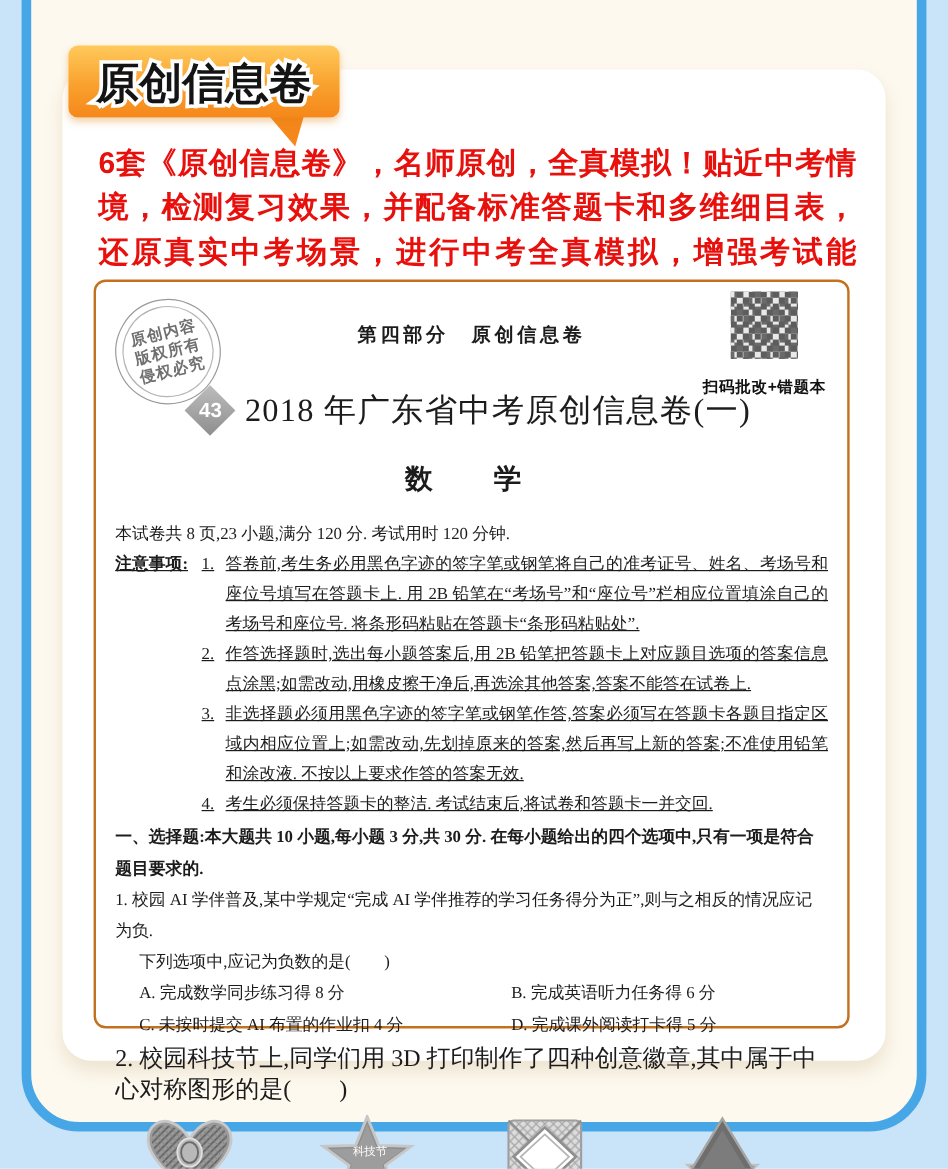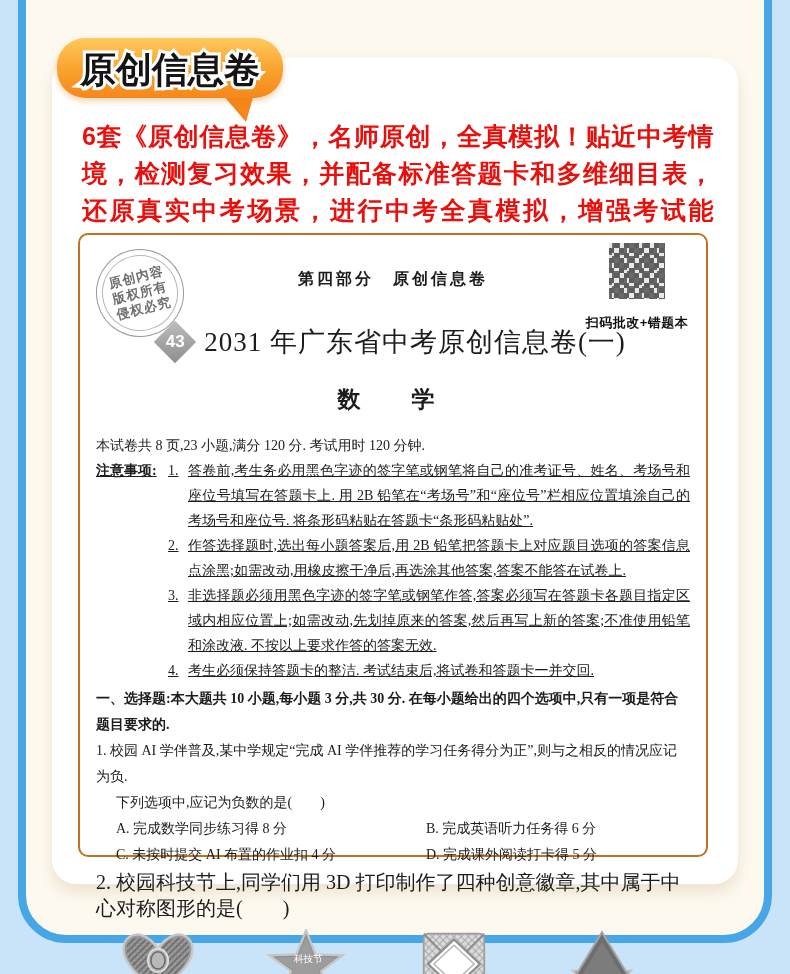--- a/index.html
+++ b/index.html
@@ -16,21 +16,21 @@
   
   .card{
     position:absolute;left:52px;top:58px;width:686px;height:826px;
     background:#ffffff;border-radius:24px;
     box-shadow:0 8px 14px rgba(180,150,100,.22);
   }
   
   .badge{
     position:absolute;left:57px;top:38px;height:60px;padding:0 6px;
     background:linear-gradient(180deg,#ffc95c 0%,#f9a12d 55%,#f5871b 100%);
-    border-radius:28px;display:flex;align-items:center;justify-content:center;
+    border-radius:8px;display:flex;align-items:center;justify-content:center;
     box-shadow:0 3px 6px rgba(220,130,20,.35);
   }
   .badge-tail{
     position:absolute;left:222px;top:94px;width:0;height:0;
     border-style:solid;border-width:28px 8px 0 24px;
     border-color:#f5871b transparent transparent transparent;
   }
   .badge svg{display:block;}
   
   .intro{
@@ -143,21 +143,21 @@
       <div class="qr"></div>
       <div class="qr-caption">扫码批改+错题本</div>
     </div>
 
     <div class="section-title">第四部分　原创信息卷</div>
 
     <div class="paper-title-row">
       <div class="diamond">
         <span>43</span>
       </div>
-      <div class="paper-title">2031 年广东省中考原创信息卷(一)</div>
+      <div class="paper-title">2018 年广东省中考原创信息卷(一)</div>
     </div>
 
     <div class="subject">数　学</div>
 
     <div class="meta">本试卷共 8 页,23 小题,满分 120 分. 考试用时 120 分钟.</div>
 
     <div class="notices-row">
       <div class="notice-label">注意事项:</div>
       <div class="notice-items">
         <div class="notice-item">

